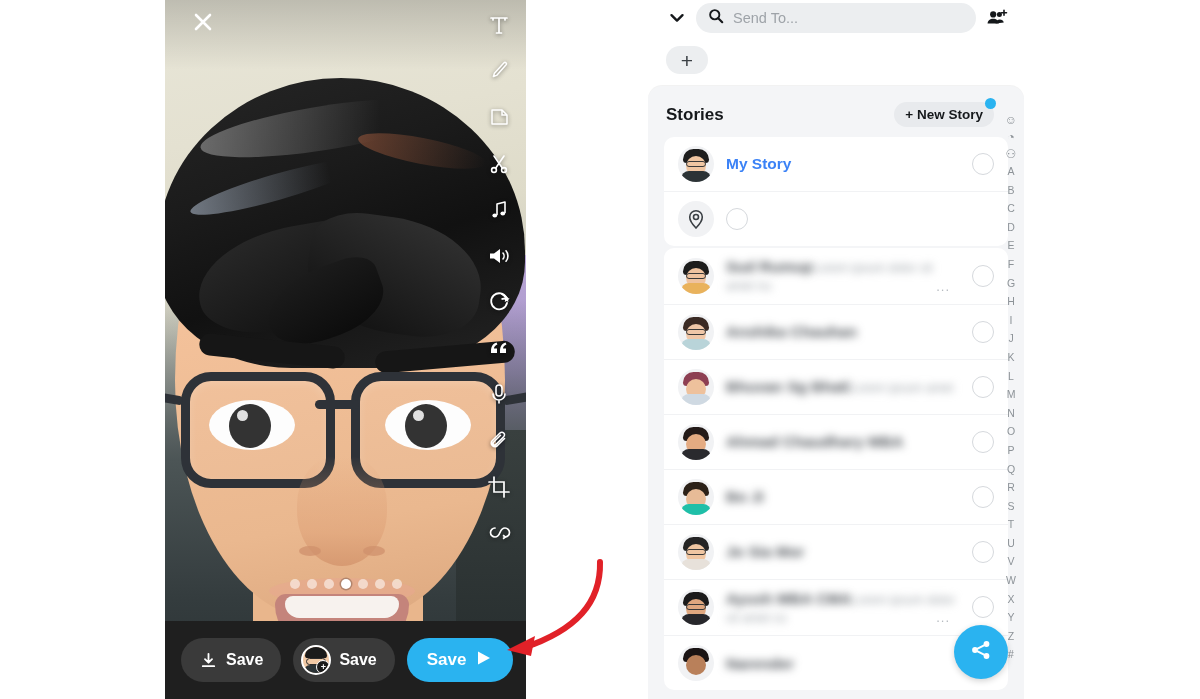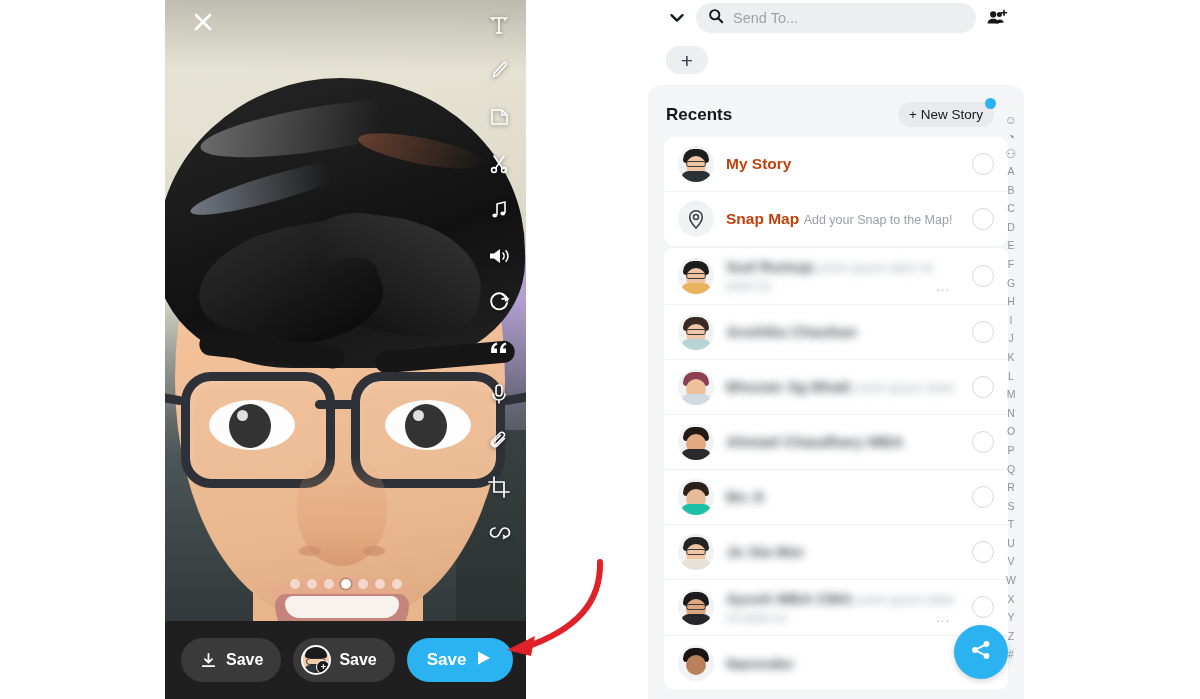--- a/index.html
+++ b/index.html
@@ -130,33 +130,33 @@
     gap:9px;padding:0 12px;box-sizing:border-box;}
   .search-ph{color:#9ea3a8;font-size:14.5px;font-weight:400;}
   .addfriend{width:26px;height:22px;display:flex;align-items:center;justify-content:center;cursor:pointer;}
   .plus-chip{width:42px;height:28px;border-radius:14px;background:#eceef0;margin:10px 0 0 18px;
     display:flex;align-items:center;justify-content:center;cursor:pointer;color:#3b4045;font-size:21px;font-weight:300;line-height:1;}
   .sheet{position:absolute;left:0;top:86px;width:376px;height:613px;background:#f4f5f7;
     border-radius:14px 14px 0 0;box-shadow:0 -1px 0 rgba(0,0,0,.05);overflow:hidden;}
   .sec-head{display:flex;align-items:center;justify-content:space-between;padding:16px 30px 8px 18px;}
   .sec-title{font-size:17px;font-weight:700;color:#15181b;}
   .newstory{position:relative;height:25px;border-radius:13px;background:#e8eaed;display:flex;align-items:center;
-    padding:0 11px;font-size:13.5px;font-weight:400;color:#15181b;cursor:pointer;}
+    padding:0 11px;font-size:13.5px;font-weight:700;color:#15181b;cursor:pointer;}
   .newstory .bdot{position:absolute;right:-2px;top:-4px;width:11px;height:11px;border-radius:50%;background:#2ab3f0;}
   .card{margin:2px 16px 0 16px;background:#fff;border-radius:10px;overflow:hidden;}
   .row{display:flex;align-items:center;gap:12px;padding:9px 14px;border-top:1px solid #f1f2f4;position:relative;cursor:pointer;}
   .row:first-child{border-top:none;}
   .av{width:36px;height:36px;border-radius:50%;background:#f1f2f4;position:relative;overflow:hidden;flex:0 0 36px;}
   .av .hair{position:absolute;left:5px;top:3px;width:26px;height:14px;border-radius:12px 12px 4px 4px;background:#1f1f1f;}
   .av .fc{position:absolute;left:8px;top:10px;width:20px;height:20px;border-radius:50%;}
   .av .bd{position:absolute;left:3px;bottom:0;width:30px;height:11px;border-radius:8px 8px 0 0;}
   .av .gl{position:absolute;left:8px;top:15px;width:20px;height:6px;border:1.2px solid #3a3a3a;border-radius:3px;box-sizing:border-box;}
   .pin{width:36px;height:36px;border-radius:50%;background:#f1f2f4;display:flex;align-items:center;justify-content:center;flex:0 0 36px;}
   .rtxt{flex:1;min-width:0;}
-  .rname{font-size:15.5px;font-weight:700;color:#c2410c;line-height:1.25;}
+  .rname{font-size:15.5px;font-weight:700;color:#3b82f6;line-height:1.25;}
   .rsub{font-size:12.5px;color:#9aa0a6;line-height:1.3;margin-top:1px;}
   .sel{width:20px;height:20px;border-radius:50%;border:1.5px solid #d6d9dd;flex:0 0 20px;cursor:pointer;}
   .blur .rname,.blur .rsub{filter:blur(4.2px);}
   .blur .rname{color:#4b5056;}
   .dots3{position:absolute;right:58px;font-size:13px;color:#b6bbc0;letter-spacing:1px;}
 
   .index{position:absolute;right:2px;top:112px;width:22px;display:flex;flex-direction:column;
     align-items:center;gap:1px;z-index:5;}
   .index span{font-size:10.5px;color:#8d9398;line-height:17.6px;font-weight:400;cursor:pointer;}
   .index .ic{line-height:16px;}
@@ -364,21 +364,21 @@
       </div>
     </div>
 
     <div class="plus-chip">
       <span>+</span>
     </div>
 
     <div class="sheet">
 
       <div class="sec-head">
-        <span class="sec-title">Recents</span>
+        <span class="sec-title">Stories</span>
         <span class="newstory">
           <span>+ New Story</span>
           <span class="bdot"></span>
         </span>
       </div>
 
       <div class="card">
         <div class="row">
           <span class="av">
             <span class="hair" style="background:#1d1d1d"></span>
@@ -390,24 +390,20 @@
             <span class="rname">My Story</span>
           </span>
           <span class="sel"></span>
         </div>
         <div class="row">
           <span class="pin">
             <svg width="22" height="22" viewBox="0 0 22 22">
                 <path d="M11 20s6.3-6.4 6.3-11A6.3 6.3 0 0 0 4.7 9c0 4.6 6.3 11 6.3 11z" stroke="#3b4045" stroke-width="1.6" fill="none"></path>
                 <circle cx="11" cy="9" r="2.5" stroke="#3b4045" stroke-width="1.6" fill="none"></circle>
               </svg>
-          </span>
-          <span class="rtxt">
-            <span class="rname">Snap Map</span>
-            <span class="rsub">Add your Snap to the Map!</span>
           </span>
           <span class="sel"></span>
         </div>
       </div>
 
 
       <div class="card" id="recents-card">
           <div class="row blur">
             <span class="av">
               <span class="hair" style="background:#1d1d1d"></span>

